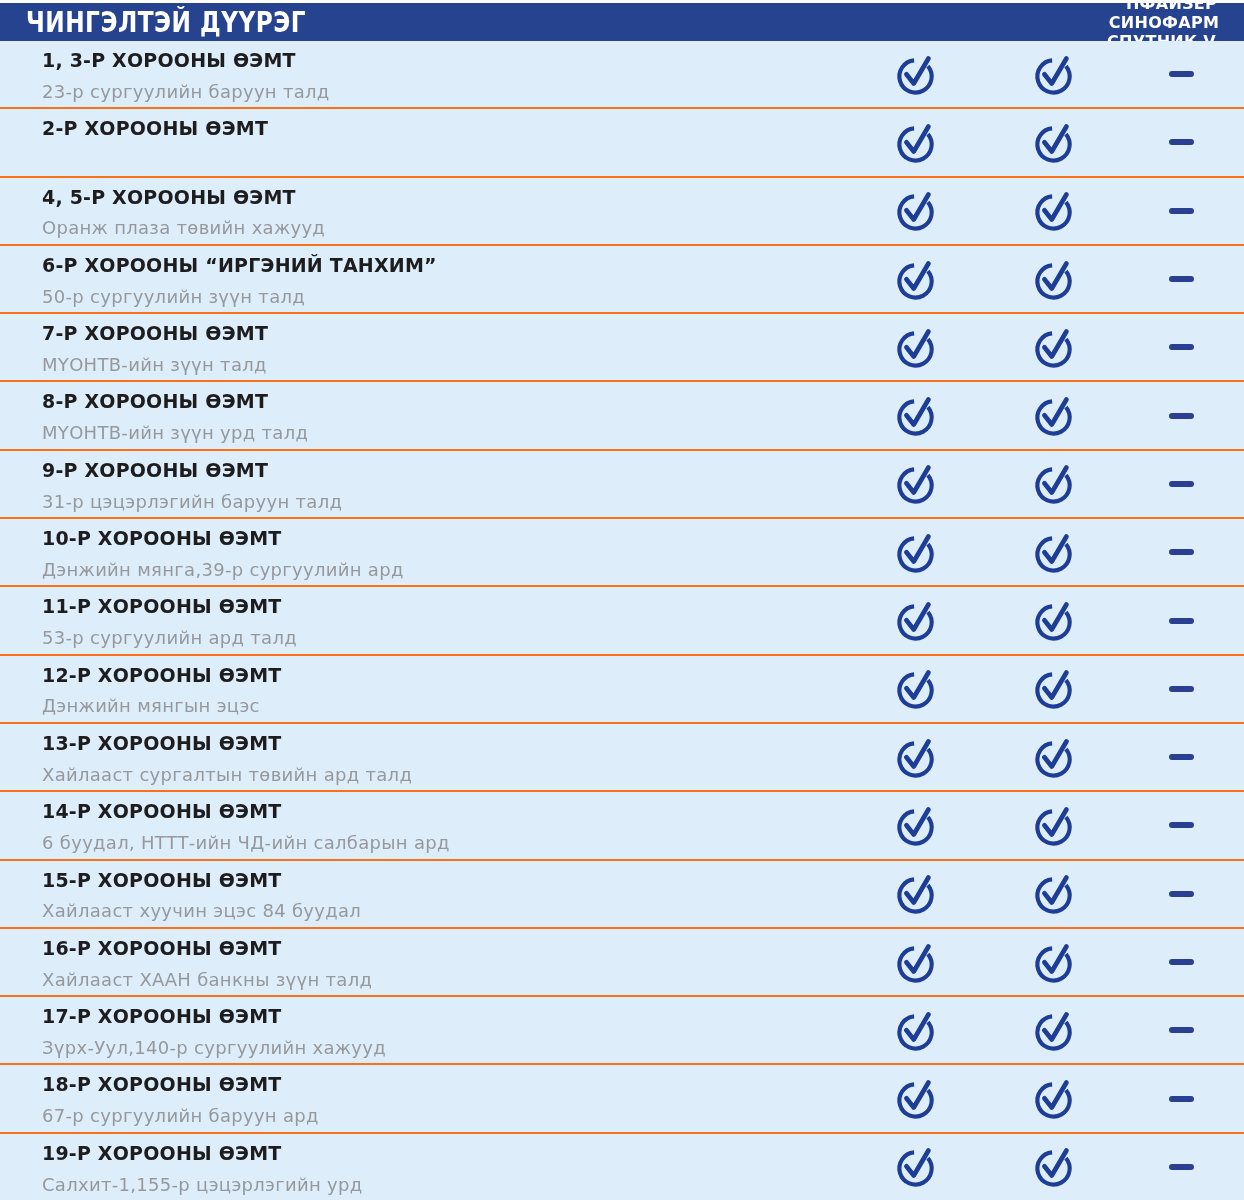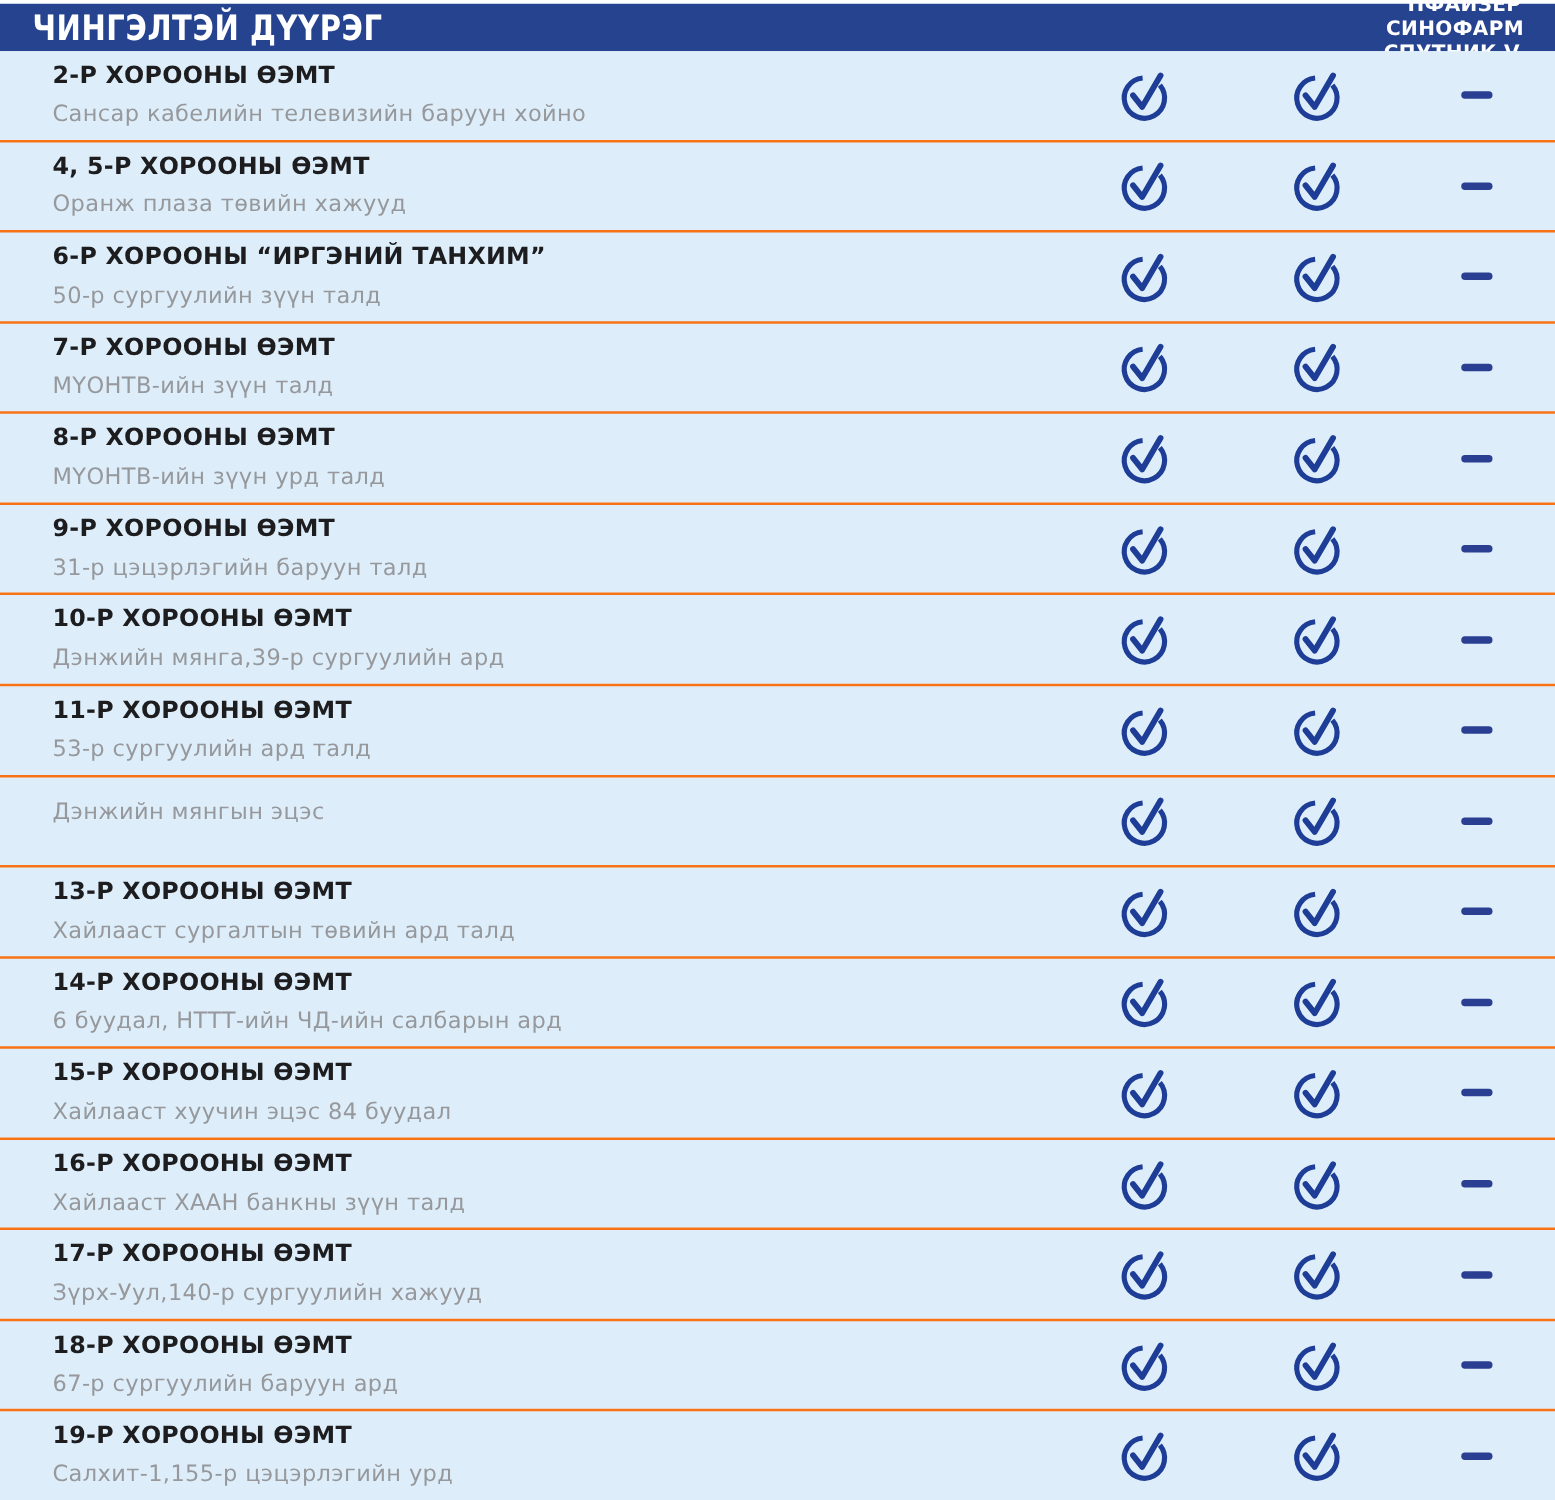--- a/index.html
+++ b/index.html
@@ -112,25 +112,48 @@
       <span>ЧИНГЭЛТЭЙ ДҮҮРЭГ</span>
     </div>
     <div class="hdr-cols">
       <div class="hdr-col w-pfizer">ПФАЙЗЕР</div>
       <div class="hdr-col w-sinopharm">СИНОФАРМ</div>
       <div class="hdr-col w-sputnik">СПУТНИК V</div>
     </div>
   </div>
 
   <div class="rows">
+  <div class="row">
+    <div class="info">
+      <div class="row-title">1, 3-Р ХОРООНЫ ӨЭМТ</div>
+      <div class="row-subtitle">23-р сургуулийн баруун талд</div>
+    </div>
+    <div class="cell w-pfizer yes">
+      <svg class="check" width="45" height="45" viewBox="0 0 46 46" aria-hidden="true">
+        <path d="M 34.64 14.39 A 16.5 16.5 0 1 1 20.56 8.56" fill="none" stroke-width="4.2"></path>
+        <path d="M 12.7 22.8 L 20.2 32.2 L 35.2 6.6" fill="none" stroke-width="4.8" stroke-linecap="round" stroke-linejoin="round"></path>
+      </svg>
+
+    </div>
+    <div class="cell w-sinopharm yes">
+      <svg class="check" width="45" height="45" viewBox="0 0 46 46" aria-hidden="true">
+        <path d="M 34.64 14.39 A 16.5 16.5 0 1 1 20.56 8.56" fill="none" stroke-width="4.2"></path>
+        <path d="M 12.7 22.8 L 20.2 32.2 L 35.2 6.6" fill="none" stroke-width="4.8" stroke-linecap="round" stroke-linejoin="round"></path>
+      </svg>
+
+    </div>
+    <div class="cell w-sputnik no">
+
+      <span class="dash"></span>
+    </div>
+  </div>
 
   <div class="row">
     <div class="info">
       <div class="row-title">2-Р ХОРООНЫ ӨЭМТ</div>
-      <div class="row-subtitle">Сансар кабелийн телевизийн баруун хойно</div>
     </div>
     <div class="cell w-pfizer yes">
       <svg class="check" width="45" height="45" viewBox="0 0 46 46" aria-hidden="true">
         <path d="M 34.64 14.39 A 16.5 16.5 0 1 1 20.56 8.56" fill="none" stroke-width="4.2"></path>
         <path d="M 12.7 22.8 L 20.2 32.2 L 35.2 6.6" fill="none" stroke-width="4.8" stroke-linecap="round" stroke-linejoin="round"></path>
       </svg>
 
     </div>
     <div class="cell w-sinopharm yes">
       <svg class="check" width="45" height="45" viewBox="0 0 46 46" aria-hidden="true">
@@ -315,20 +338,21 @@
 
     </div>
     <div class="cell w-sputnik no">
 
       <span class="dash"></span>
     </div>
   </div>
 
   <div class="row">
     <div class="info">
+      <div class="row-title">12-Р ХОРООНЫ ӨЭМТ</div>
       <div class="row-subtitle">Дэнжийн мянгын эцэс</div>
     </div>
     <div class="cell w-pfizer yes">
       <svg class="check" width="45" height="45" viewBox="0 0 46 46" aria-hidden="true">
         <path d="M 34.64 14.39 A 16.5 16.5 0 1 1 20.56 8.56" fill="none" stroke-width="4.2"></path>
         <path d="M 12.7 22.8 L 20.2 32.2 L 35.2 6.6" fill="none" stroke-width="4.8" stroke-linecap="round" stroke-linejoin="round"></path>
       </svg>
 
     </div>
     <div class="cell w-sinopharm yes">

